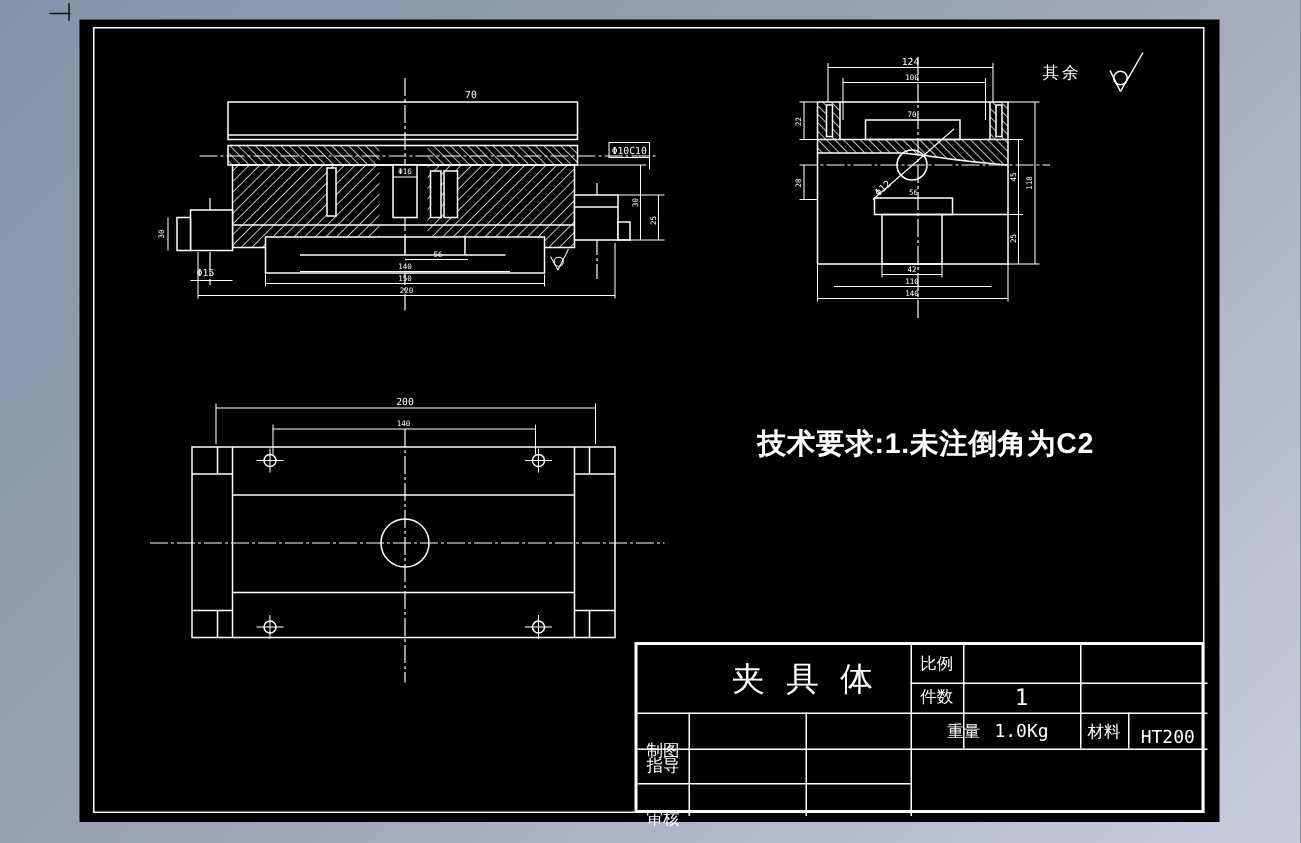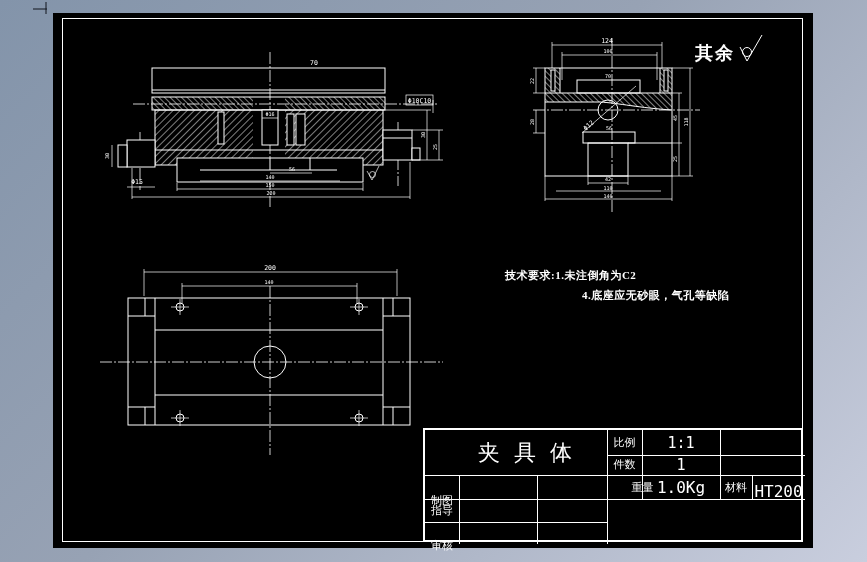--- a/index.html
+++ b/index.html
@@ -11,34 +11,34 @@
   svg.draw{position:absolute;left:0;top:0;width:867px;height:562px;}
   svg.draw line,svg.draw rect,svg.draw path,svg.draw circle{stroke:#fff;fill:none;stroke-width:1;}
   svg.draw .f1{fill:url(#h2);stroke:none;}
   svg.draw .f2{fill:url(#h1);stroke:none;}
   svg.draw .solid{fill:#000;stroke:#fff;}
   svg.draw .cl{stroke-dasharray:12 2 2 2;stroke-width:0.8;}
   svg.draw .dim{stroke-width:0.7;}
   svg.draw .trim{stroke:#10151c;}
   svg.draw text{fill:#fff;stroke:none;font-family:"DejaVu Sans Mono",monospace;font-size:5px;text-anchor:middle;}
   svg.draw text.t6{font-size:6.5px;}
-  .tech{position:absolute;left:505px;top:266px;color:#fff;font-size:11px;font-weight:bold;
-        line-height:19.5px;letter-spacing:0.5px;white-space:nowrap;font-family:Liberation Serif, serif;}
+  .tech{position:absolute;left:505px;top:287px;color:#fff;font-size:19px;font-weight:bold;
+        line-height:19.5px;letter-spacing:0.5px;white-space:nowrap;}
   .tech .ind{padding-left:77px;}
-  .qiyu{position:absolute;left:695px;top:41px;color:#fff;font-size:18px;font-weight:bold;letter-spacing:2px;}
+  .qiyu{position:absolute;left:695px;top:41px;color:#fff;font-size:11px;font-weight:normal;letter-spacing:2px;}
   .tblock{position:absolute;left:423px;top:428px;width:380px;height:114px;background:#000;
           border:2px solid #fff;box-sizing:border-box;color:#fff;}
   .tblock .vl,.tblock .hl{position:absolute;background:#fff;}
   .tblock .vl{width:1px;}
   .tblock .hl{height:1px;}
   .tblock .c{position:absolute;display:flex;align-items:center;justify-content:center;
              color:#fff;font-weight:normal;font-size:11px;overflow:hidden;}
-  .tblock .big{font-size:22px;letter-spacing:14px;padding-left:16px;font-weight:normal;}
+  .tblock .big{font-size:22px;letter-spacing:14px;padding-left:26px;font-weight:normal;}
   .tblock .val{font-weight:normal;font-size:15px;font-family:"DejaVu Sans Mono",monospace;}
-  .tblock .val2{font-weight:normal;font-size:16px;font-family:"DejaVu Sans Mono",monospace;}
+  .tblock .val2{font-weight:normal;font-size:12px;font-family:"DejaVu Sans Mono",monospace;}
 </style>
 </head>
 <body>
 
 <div class="stage">
   <div class="sheet"></div>
   <div class="frame"></div>
 
   <svg class="draw" viewBox="0 0 867 562">
     <defs>
@@ -254,38 +254,36 @@
       <line x1="740" y1="47" x2="747" y2="61"></line>
       <line x1="747" y1="61" x2="762" y2="35"></line>
       <circle cx="747" cy="52" r="4.5"></circle>
     </g>
   </svg>
 
   <div class="qiyu">其余</div>
 
   <div class="tech">
     <div>技术要求:1.未注倒角为C2</div>
-    <div class="ind">4.底座应无砂眼，气孔等缺陷</div>
   </div>
 
   <div class="tblock">
     <div class="vl" style="left:34px;top:45px;height:69px"></div>
     <div class="vl" style="left:112px;top:45px;height:69px"></div>
     <div class="vl" style="left:182px;top:0;height:114px"></div>
     <div class="vl" style="left:217px;top:0;height:69px"></div>
     <div class="vl" style="left:295px;top:0;height:69px"></div>
     <div class="vl" style="left:327px;top:45px;height:24px"></div>
     <div class="hl" style="left:182px;top:25px;width:198px"></div>
     <div class="hl" style="left:0;top:45px;width:380px"></div>
     <div class="hl" style="left:0;top:69px;width:380px"></div>
     <div class="hl" style="left:0;top:92px;width:182px"></div>
 
     <div class="c big" style="left:0;top:0;width:182px;height:45px">夹具体</div>
     <div class="c" style="left:182px;top:0;width:35px;height:25px">比例</div>
-    <div class="c val" style="left:217px;top:0;width:78px;height:25px">1:1</div>
     <div class="c" style="left:182px;top:24px;width:35px;height:20px">件数</div>
     <div class="c val" style="left:217px;top:25px;width:78px;height:20px">1</div>
     <div class="c" style="left:0;top:58px;width:34px;height:24px">制图</div>
     <div class="c" style="left:200px;top:45px;width:35px;height:24px">重量</div>
     <div class="c val2" style="left:217px;top:45px;width:78px;height:24px">1.0Kg</div>
     <div class="c" style="left:295px;top:45px;width:32px;height:24px">材料</div>
     <div class="c val2" style="left:327px;top:49px;width:53px;height:24px">HT200</div>
     <div class="c" style="left:0;top:69px;width:34px;height:23px">指导</div>
     <div class="c" style="left:0;top:104px;width:34px;height:22px">审核</div>
   </div>

